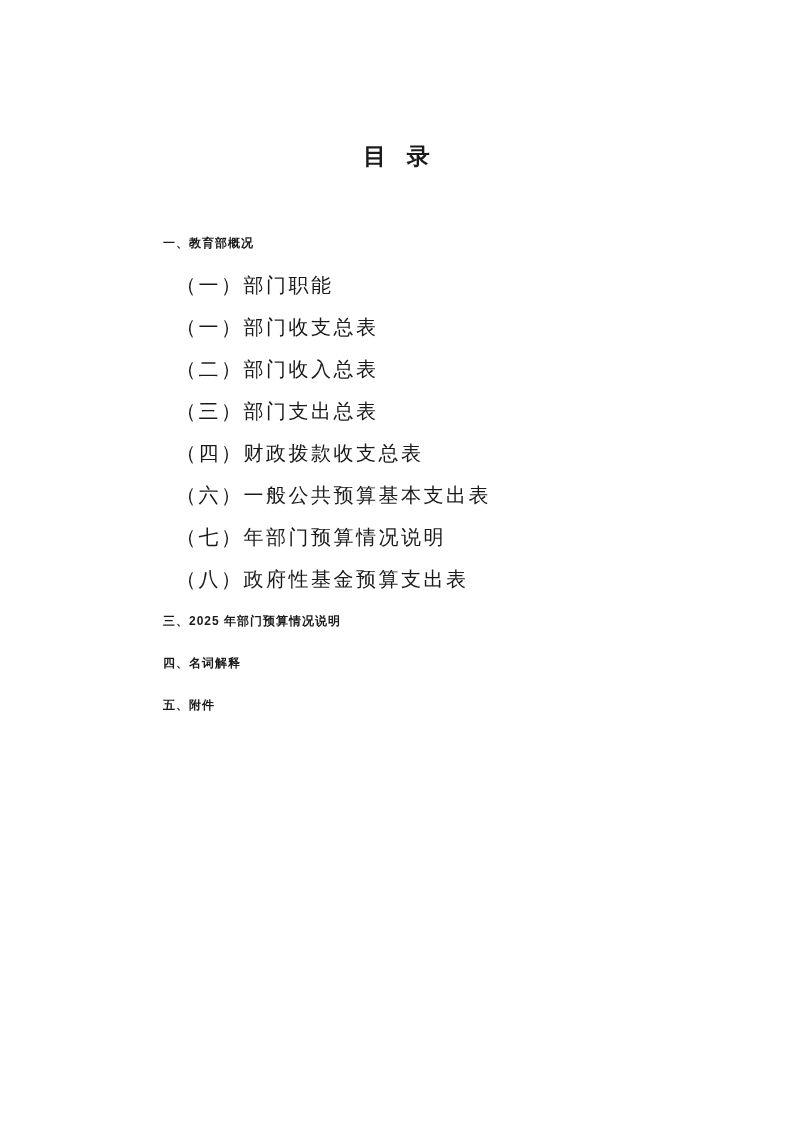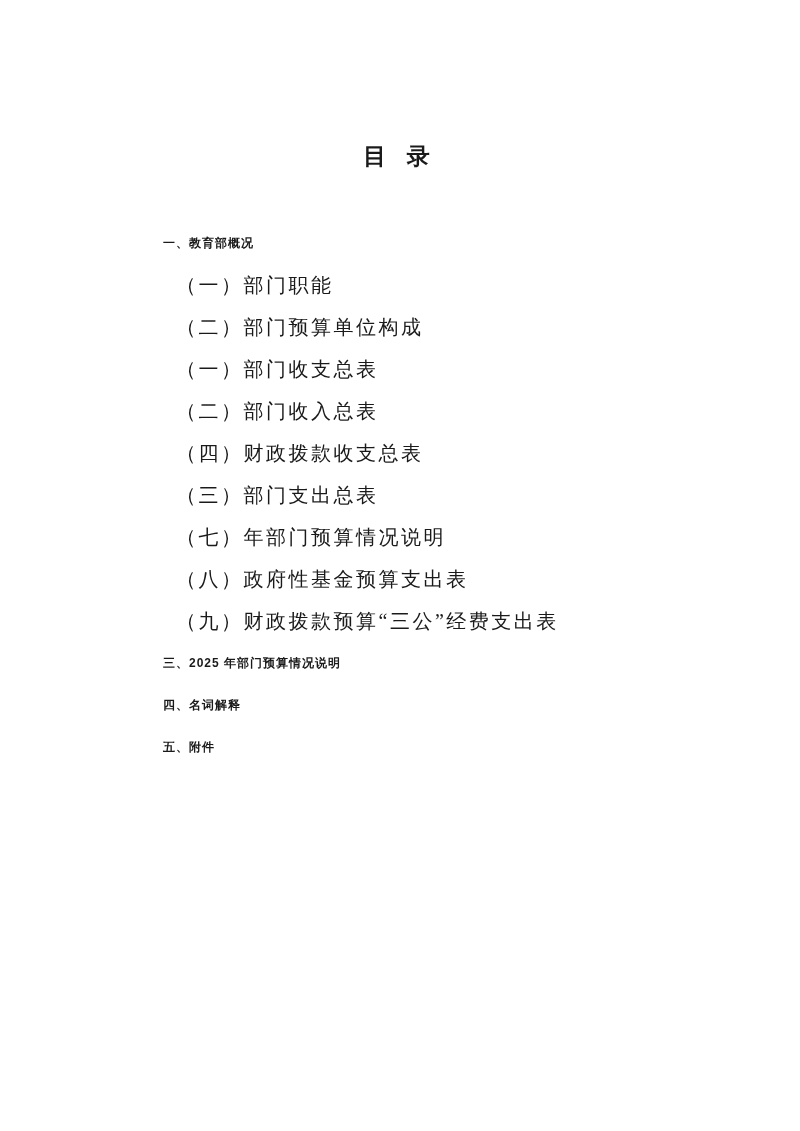--- a/index.html
+++ b/index.html
@@ -67,27 +67,26 @@
 </style>
 </head>
 <body>
 
 <div class="page">
   <div class="doc-title">目 录</div>
 
   <div class="toc">
       <div class="toc-entry heading">一、教育部概况</div>
       <div class="toc-entry sub">（一）部门职能</div>
-      <div class="toc-entry sub">（二）部门预算单位构成</div>
       <div class="toc-entry sub">（一）部门收支总表</div>
       <div class="toc-entry sub">（二）部门收入总表</div>
+      <div class="toc-entry sub">（三）部门支出总表</div>
       <div class="toc-entry sub">（四）财政拨款收支总表</div>
-      <div class="toc-entry sub">（三）部门支出总表</div>
+      <div class="toc-entry sub">（六）一般公共预算基本支出表</div>
       <div class="toc-entry sub">（七）年部门预算情况说明</div>
       <div class="toc-entry sub">（八）政府性基金预算支出表</div>
-      <div class="toc-entry sub">（九）财政拨款预算“三公”经费支出表</div>
       <div class="toc-entry heading">三、2025 年部门预算情况说明</div>
       <div class="toc-entry heading">四、名词解释</div>
       <div class="toc-entry heading">五、附件</div>
     </div>
 
   <div class="page-number">1</div>
 </div>
 
 </body></html>

